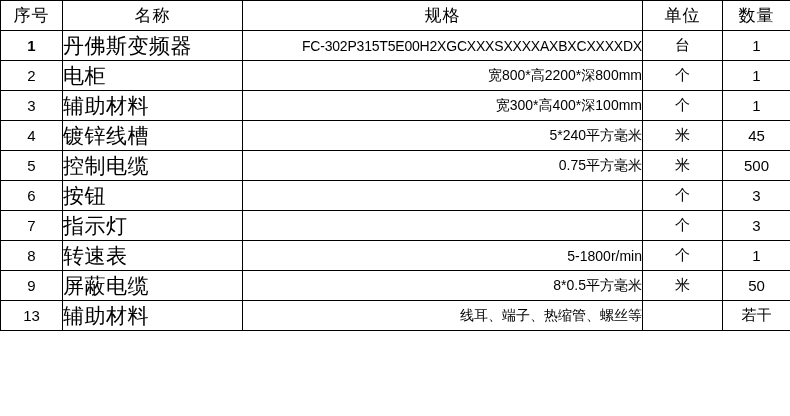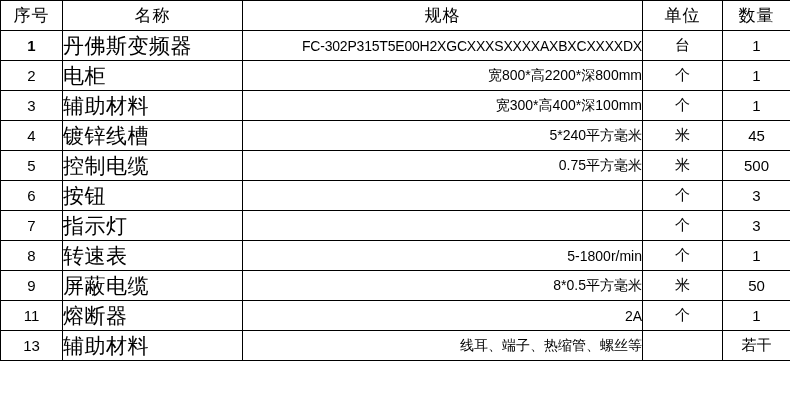--- a/index.html
+++ b/index.html
@@ -152,27 +152,20 @@
       <td class="cell-qty">1</td>
     </tr>
     <tr>
       <td class="cell-index">9</td>
       <td class="cell-name">屏蔽电缆</td>
       <td class="cell-spec">8*0.5平方毫米</td>
       <td class="cell-unit">米</td>
       <td class="cell-qty">50</td>
     </tr>
     <tr>
-      <td class="cell-index">11</td>
-      <td class="cell-name">熔断器</td>
-      <td class="cell-spec">2A</td>
-      <td class="cell-unit">个</td>
-      <td class="cell-qty">1</td>
-    </tr>
-    <tr>
       <td class="cell-index">13</td>
       <td class="cell-name">辅助材料</td>
       <td class="cell-spec">线耳、端子、热缩管、螺丝等</td>
       <td class="cell-unit"></td>
       <td class="cell-qty">若干</td>
     </tr>
   </tbody>
 </table>
 
 </body></html>

